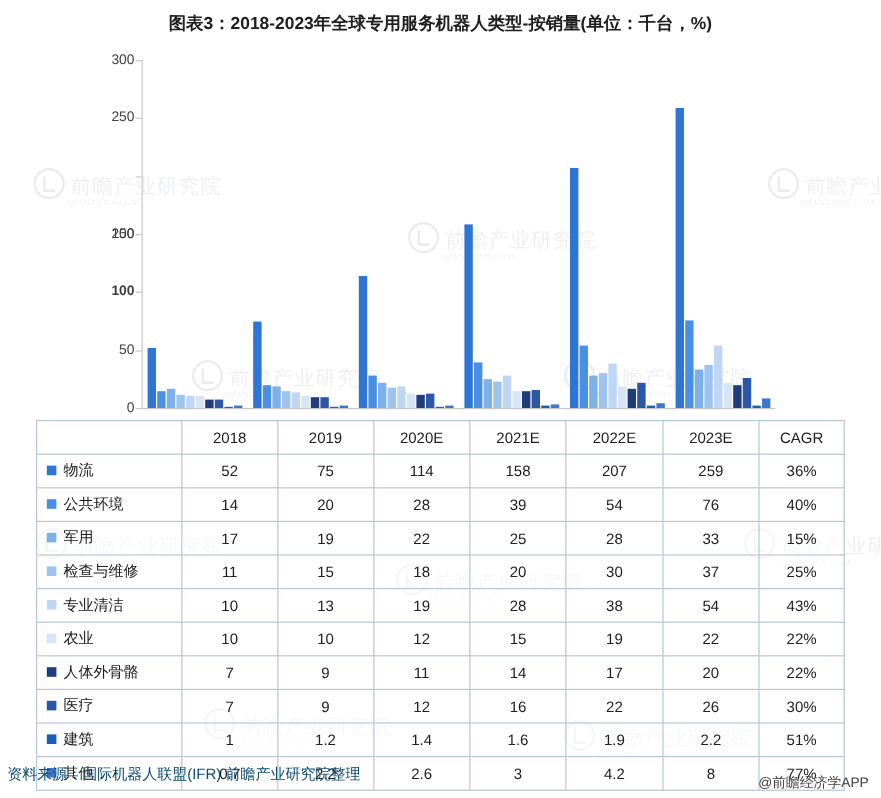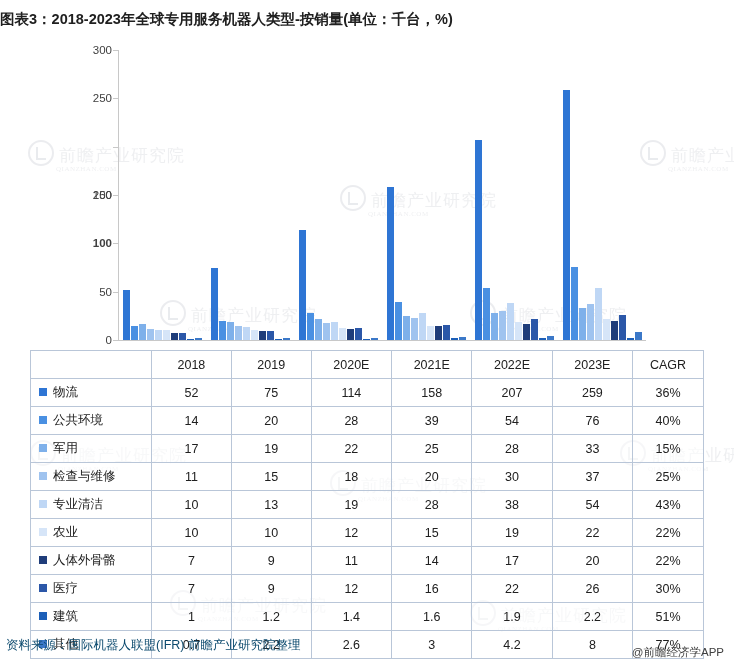--- a/index.html
+++ b/index.html
@@ -56,20 +56,21 @@
     margin-left: 28px;
     margin-top: -2px;
   }
 
   
   .title {
     position: absolute;
     top: 10px;
     left: 0;
     width: 734px;
+    text-align: center;
     font-size: 14.5px;
     font-weight: bold;
     color: #202020;
     font-family: "Liberation Sans", sans-serif;
   }
 
   
   .plot-wrap {
     position: absolute;
     left: 0;

